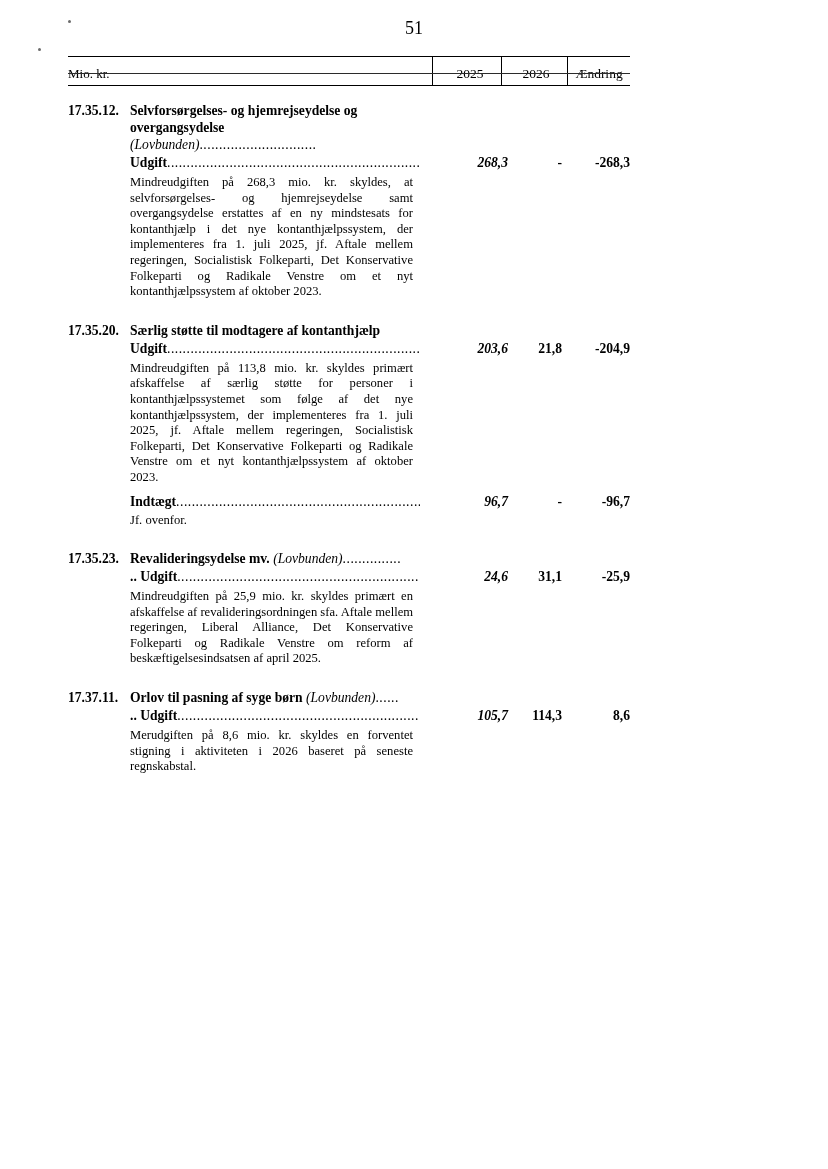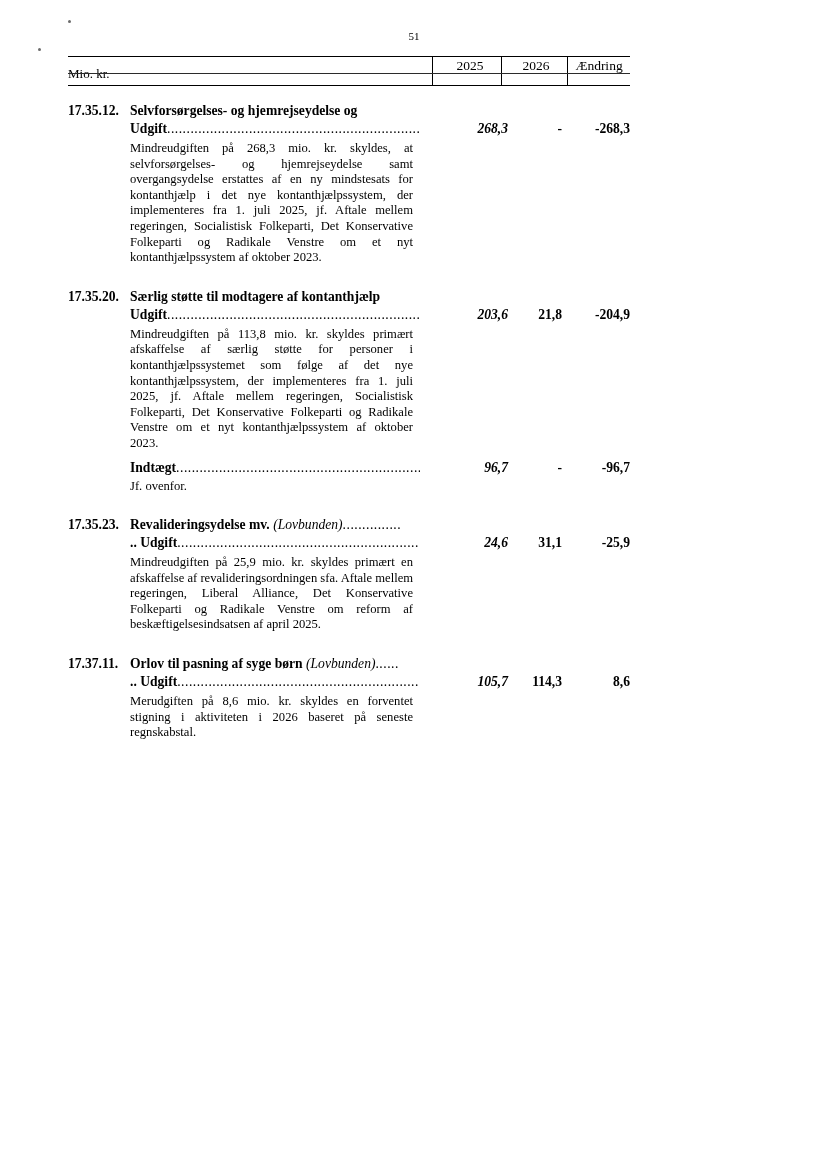--- a/index.html
+++ b/index.html
@@ -20,22 +20,21 @@
     height: 1169px;
     box-sizing: border-box;
     padding: 0;
   }
   .page-number {
     position: absolute;
     top: 18px;
     left: 0;
     width: 828px;
     text-align: center;
-    font-size: 11px;
-    margin-top: 12px;
+    font-size: 18px;
   }
   .speck {
     position: absolute;
     width: 3px;
     height: 3px;
     background: #6b6b6b;
     border-radius: 50%;
   }
   .speck1 { left: 68px; top: 20px; }
   .speck2 { left: 38px; top: 48px; }
@@ -59,21 +58,21 @@
     border-bottom: 1.2px solid #000;
   }
   .hdr-label {
     position: absolute;
     left: 0;
     top: 9px;
     font-size: 13px;
   }
   .hdr-col {
     position: absolute;
-    top: 1px;
+    top: 9px;
     font-size: 13.5px;
     text-align: center;
   }
   .hdr-2025 { left: 372px; width: 60px; }
   .hdr-2026 { left: 438px; width: 60px; }
   .hdr-aendring { left: 500px; width: 62px; }
   .vline {
     position: absolute;
     top: 0;
     bottom: 0;
@@ -195,20 +194,24 @@
       <div class="hdr-col hdr-2026">2026</div>
       <div class="hdr-col hdr-aendring">Ændring</div>
       <div class="hdr-strike"></div>
     </div>
 
     <div class="entries">
 
       <div class="entry">
         <div class="entry-title">
           <span class="entry-num">17.35.12.</span><span class="title-text">Selvforsørgelses- og hjemrejseydelse og</span>
+          <span class="title-cont">
+            <span>overgangsydelse</span>
+            <span class="lovbunden">(Lovbunden)</span><span class="dots">..............................</span>
+          </span>
         </div>
         <div class="amount-line">
           <div class="amount-label"><span>Udgift</span><span class="dots">....................................................................</span></div>
           <div class="val val-2025">268,3</div>
           <div class="val val-2026">-</div>
           <div class="val val-aendring">-268,3</div>
         </div>
         <div class="body-text">Mindreudgiften på 268,3 mio. kr. skyldes, at selvforsørgelses- og hjemrejseydelse samt overgangsydelse erstattes af en ny mindstesats for kontanthjælp i det nye kontanthjælpssystem, der implementeres fra 1. juli 2025, jf. Aftale mellem regeringen, Socialistisk Folkeparti, Det Konservative Folkeparti og Radikale Venstre om et nyt kontanthjælpssystem af oktober 2023.</div>
       </div>
 

